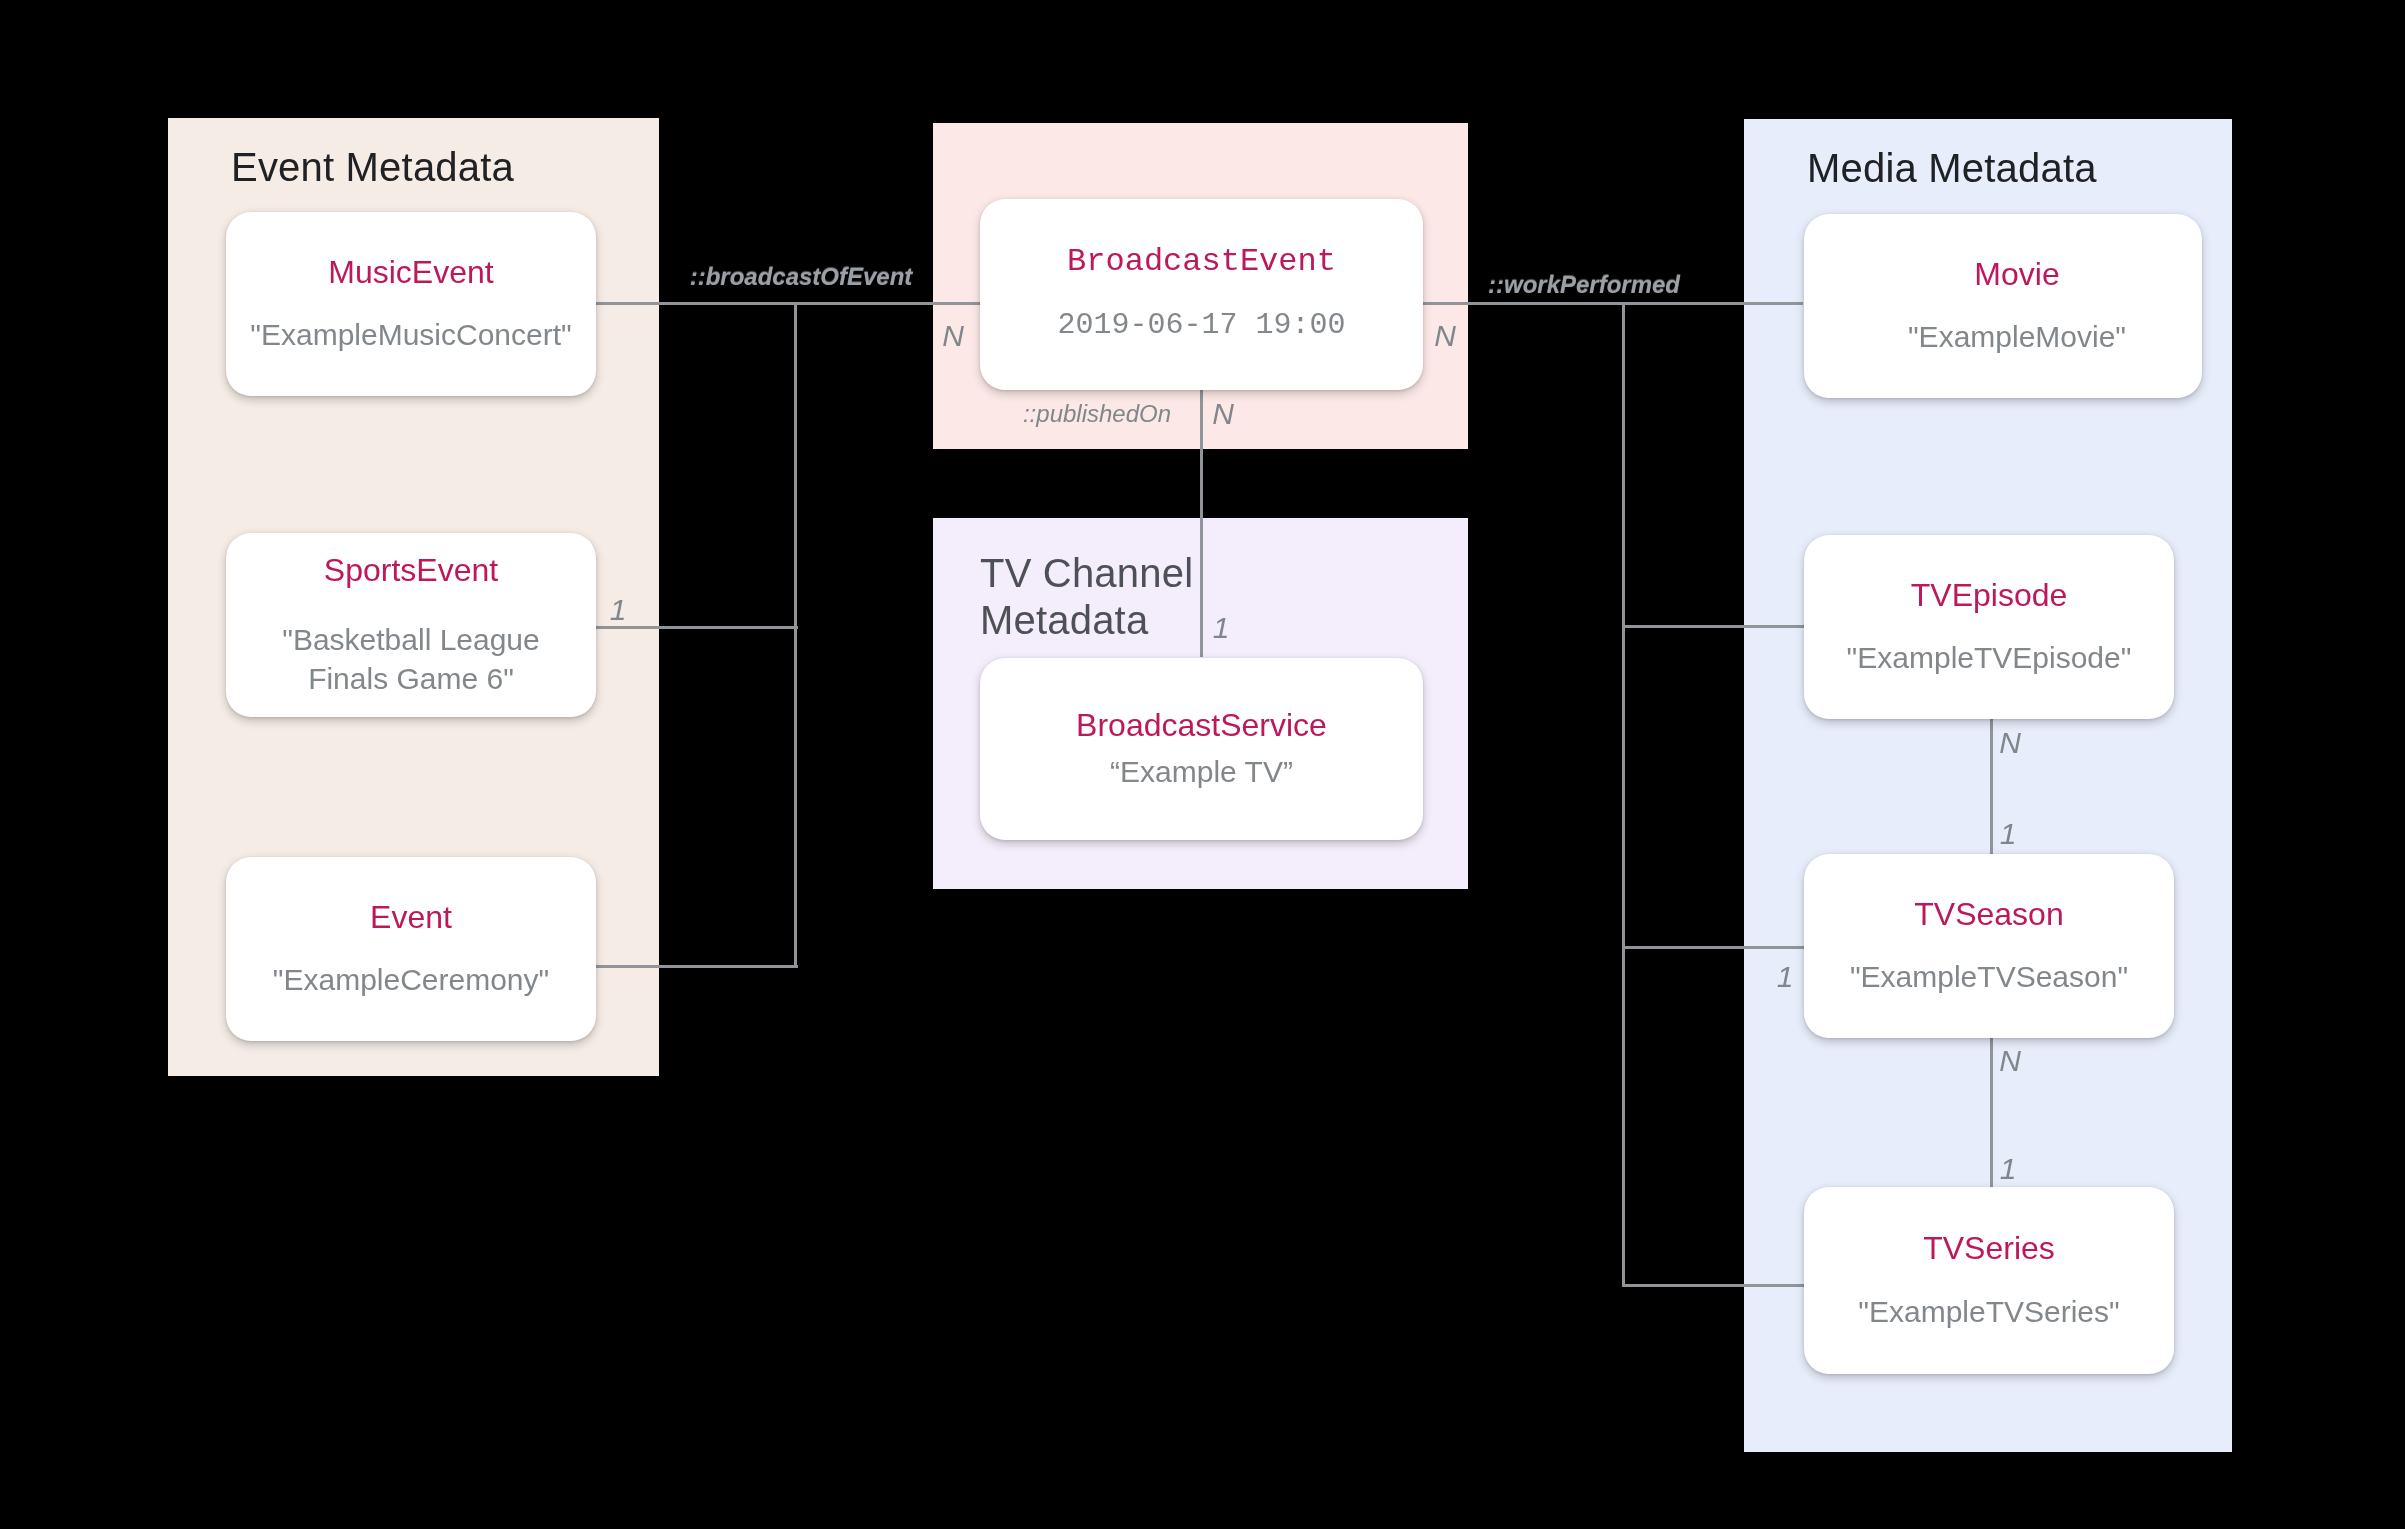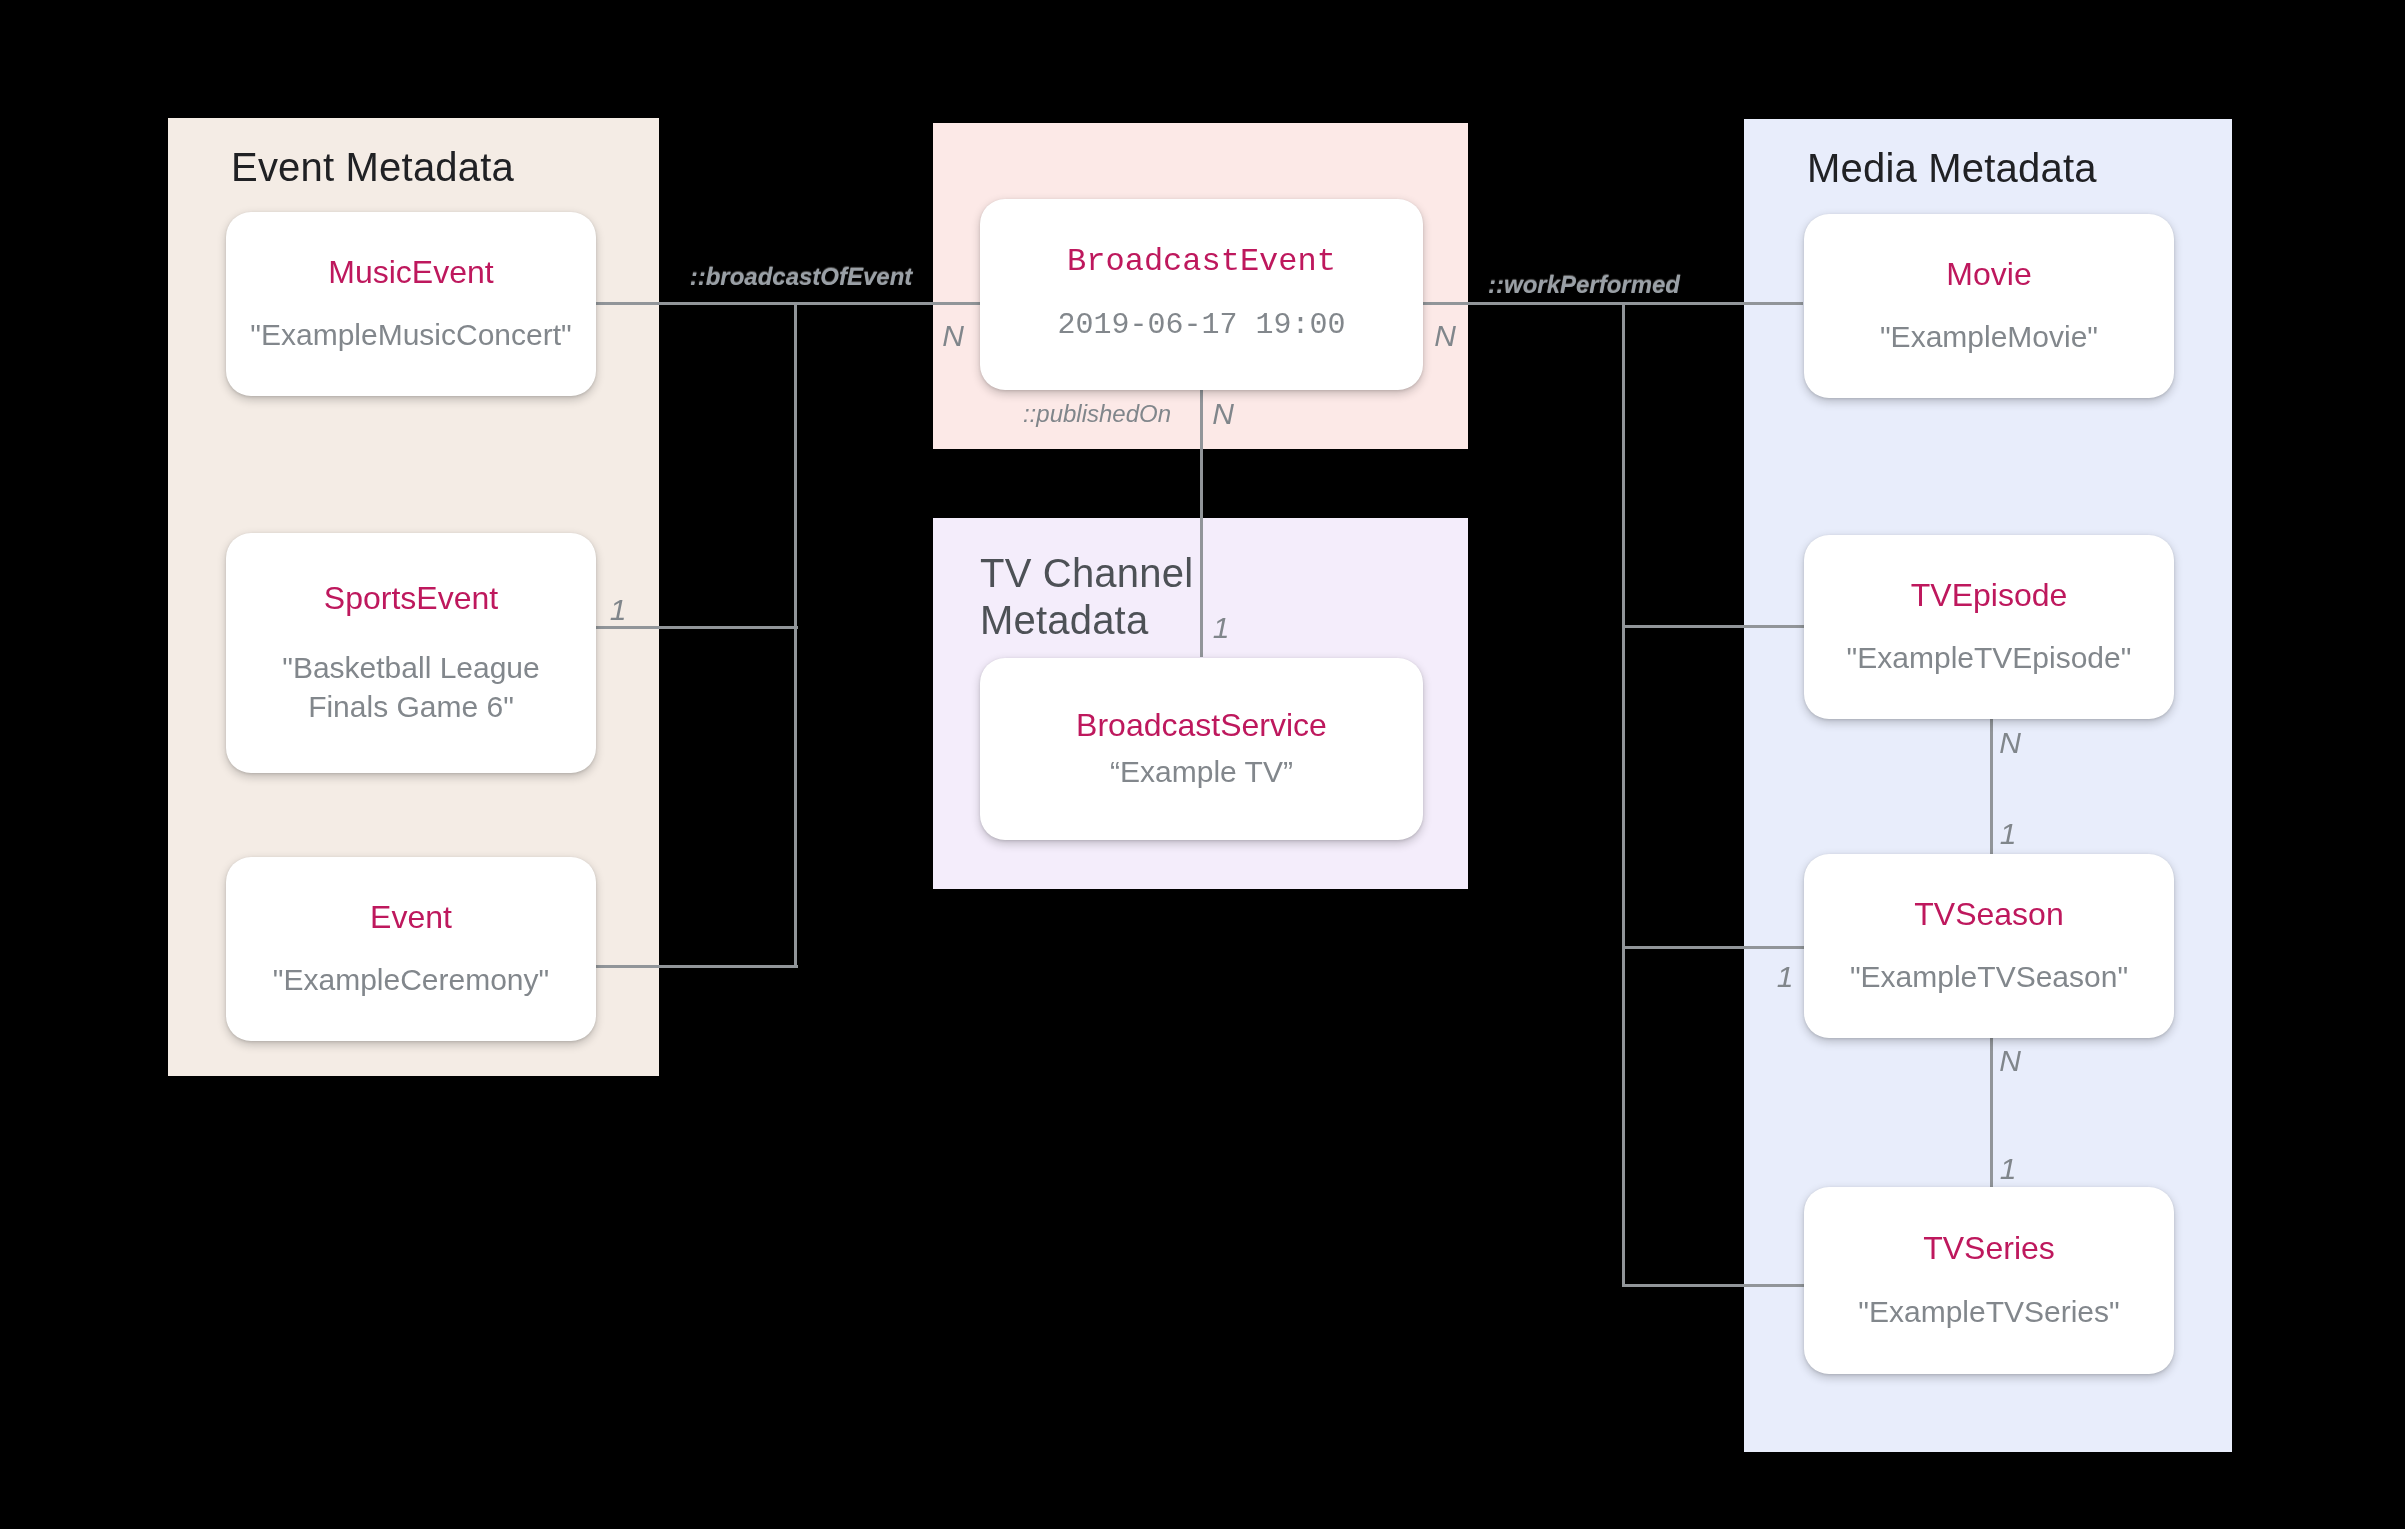--- a/index.html
+++ b/index.html
@@ -21,25 +21,25 @@
 
   
   .card{position:absolute;background:#fff;border-radius:25px;
         box-shadow:0 3.8px 9.6px rgba(0,0,0,.20),0 1px 2.9px rgba(0,0,0,.12);
         display:flex;flex-direction:column;align-items:center;justify-content:center;
         gap:25px;text-align:center;}
   .card-title{font-size:32px;color:#be185d;line-height:1.15;}
   .card-value{font-size:30px;color:#82878c;line-height:1.3;padding:0 21px;}
 
   #card-music   {left:226px;top:212px;width:370px;height:184px;}
-  #card-sports  {left:226px;top:533px;width:370px;height:240px;gap:32px;}
+  #card-sports  {left:226px;top:533px;width:370px;height:184px;gap:32px;}
   #card-event   {left:226px;top:857px;width:370px;height:184px;}
   #card-bevent  {left:980px;top:199px;width:443px;height:191px;font-family:Liberation Mono, monospace;}
   #card-bservice{left:980px;top:658px;width:443px;height:182px;gap:8px;}
-  #card-movie   {left:1804px;top:214px;width:370px;height:184px;}
+  #card-movie   {left:1804px;top:214px;width:370px;height:184px;padding-left:28px;}
   #card-episode {left:1804px;top:535px;width:370px;height:184px;}
   #card-season  {left:1804px;top:854px;width:370px;height:184px;}
   #card-series  {left:1804px;top:1187px;width:370px;height:187px;align-items:center;}
 
   
   .line{position:absolute;background:#919599;}
   .h{height:2.9px;} .v{width:2.9px;}
   #ln-main-left  {left:596px; top:302px; width:384px;}
   #ln-jleft      {left:794px; top:302px; height:666px;}
   #ln-sports     {left:596px; top:626px; width:202px;}

